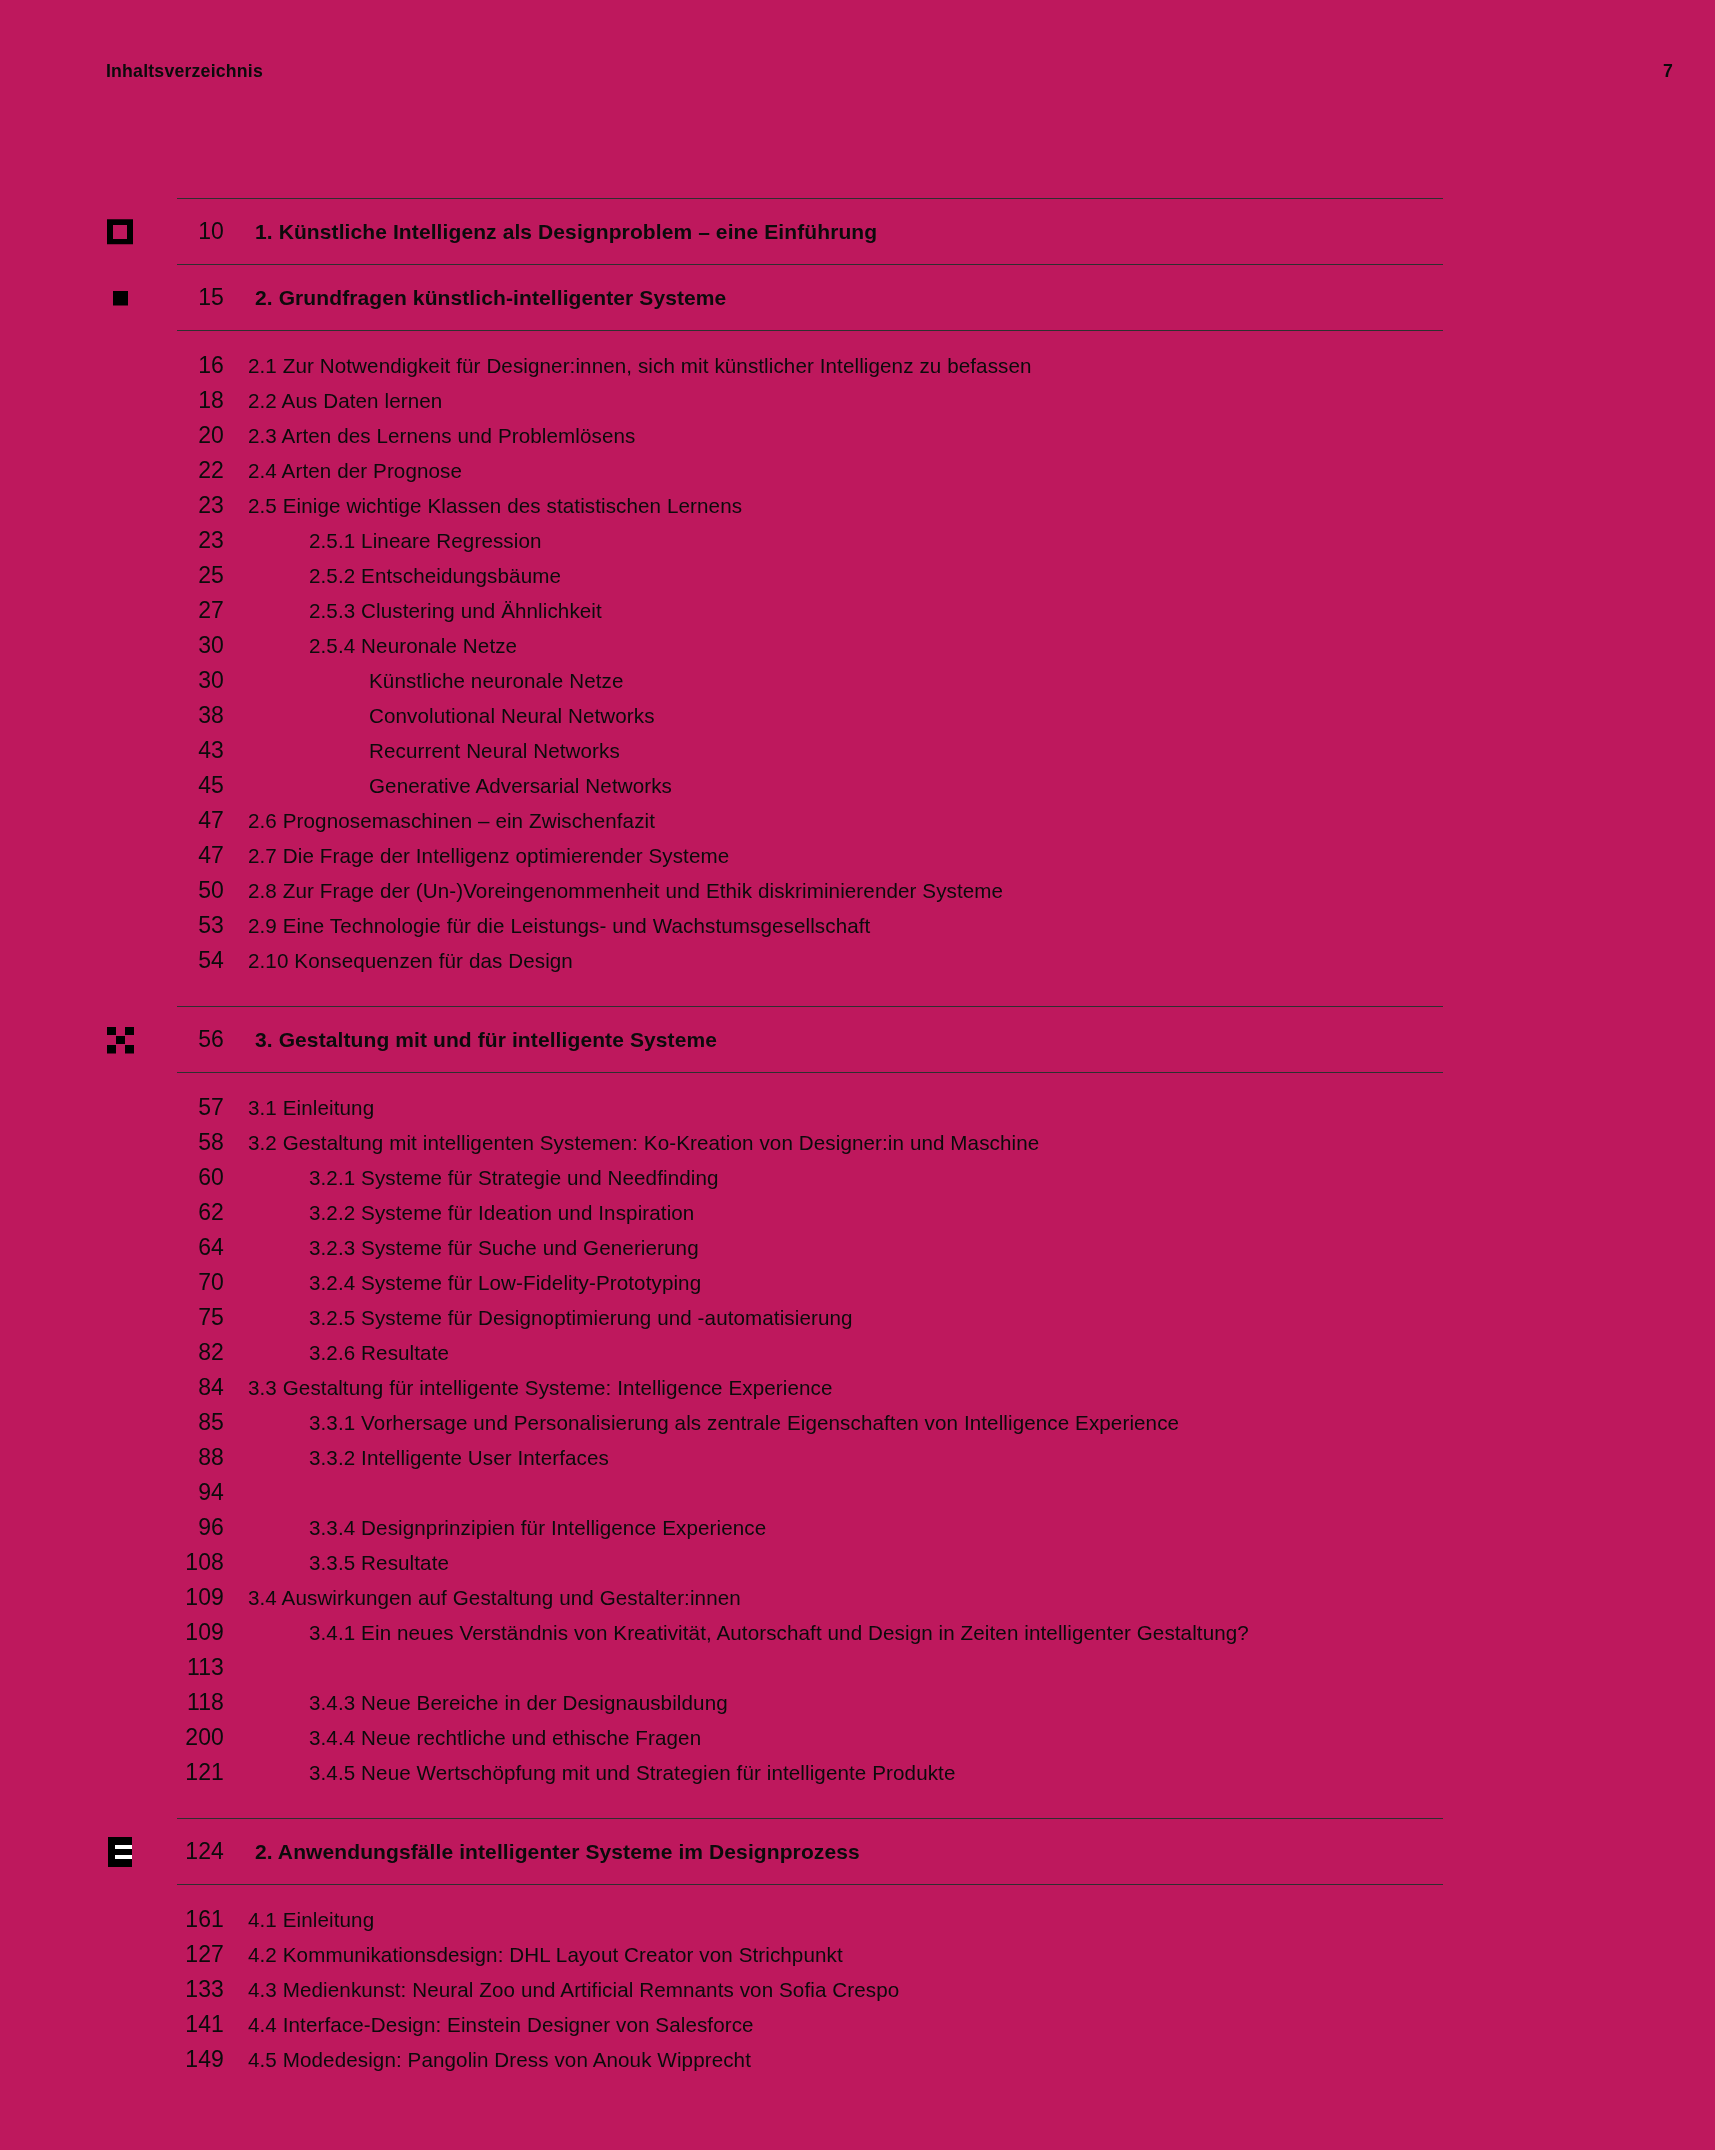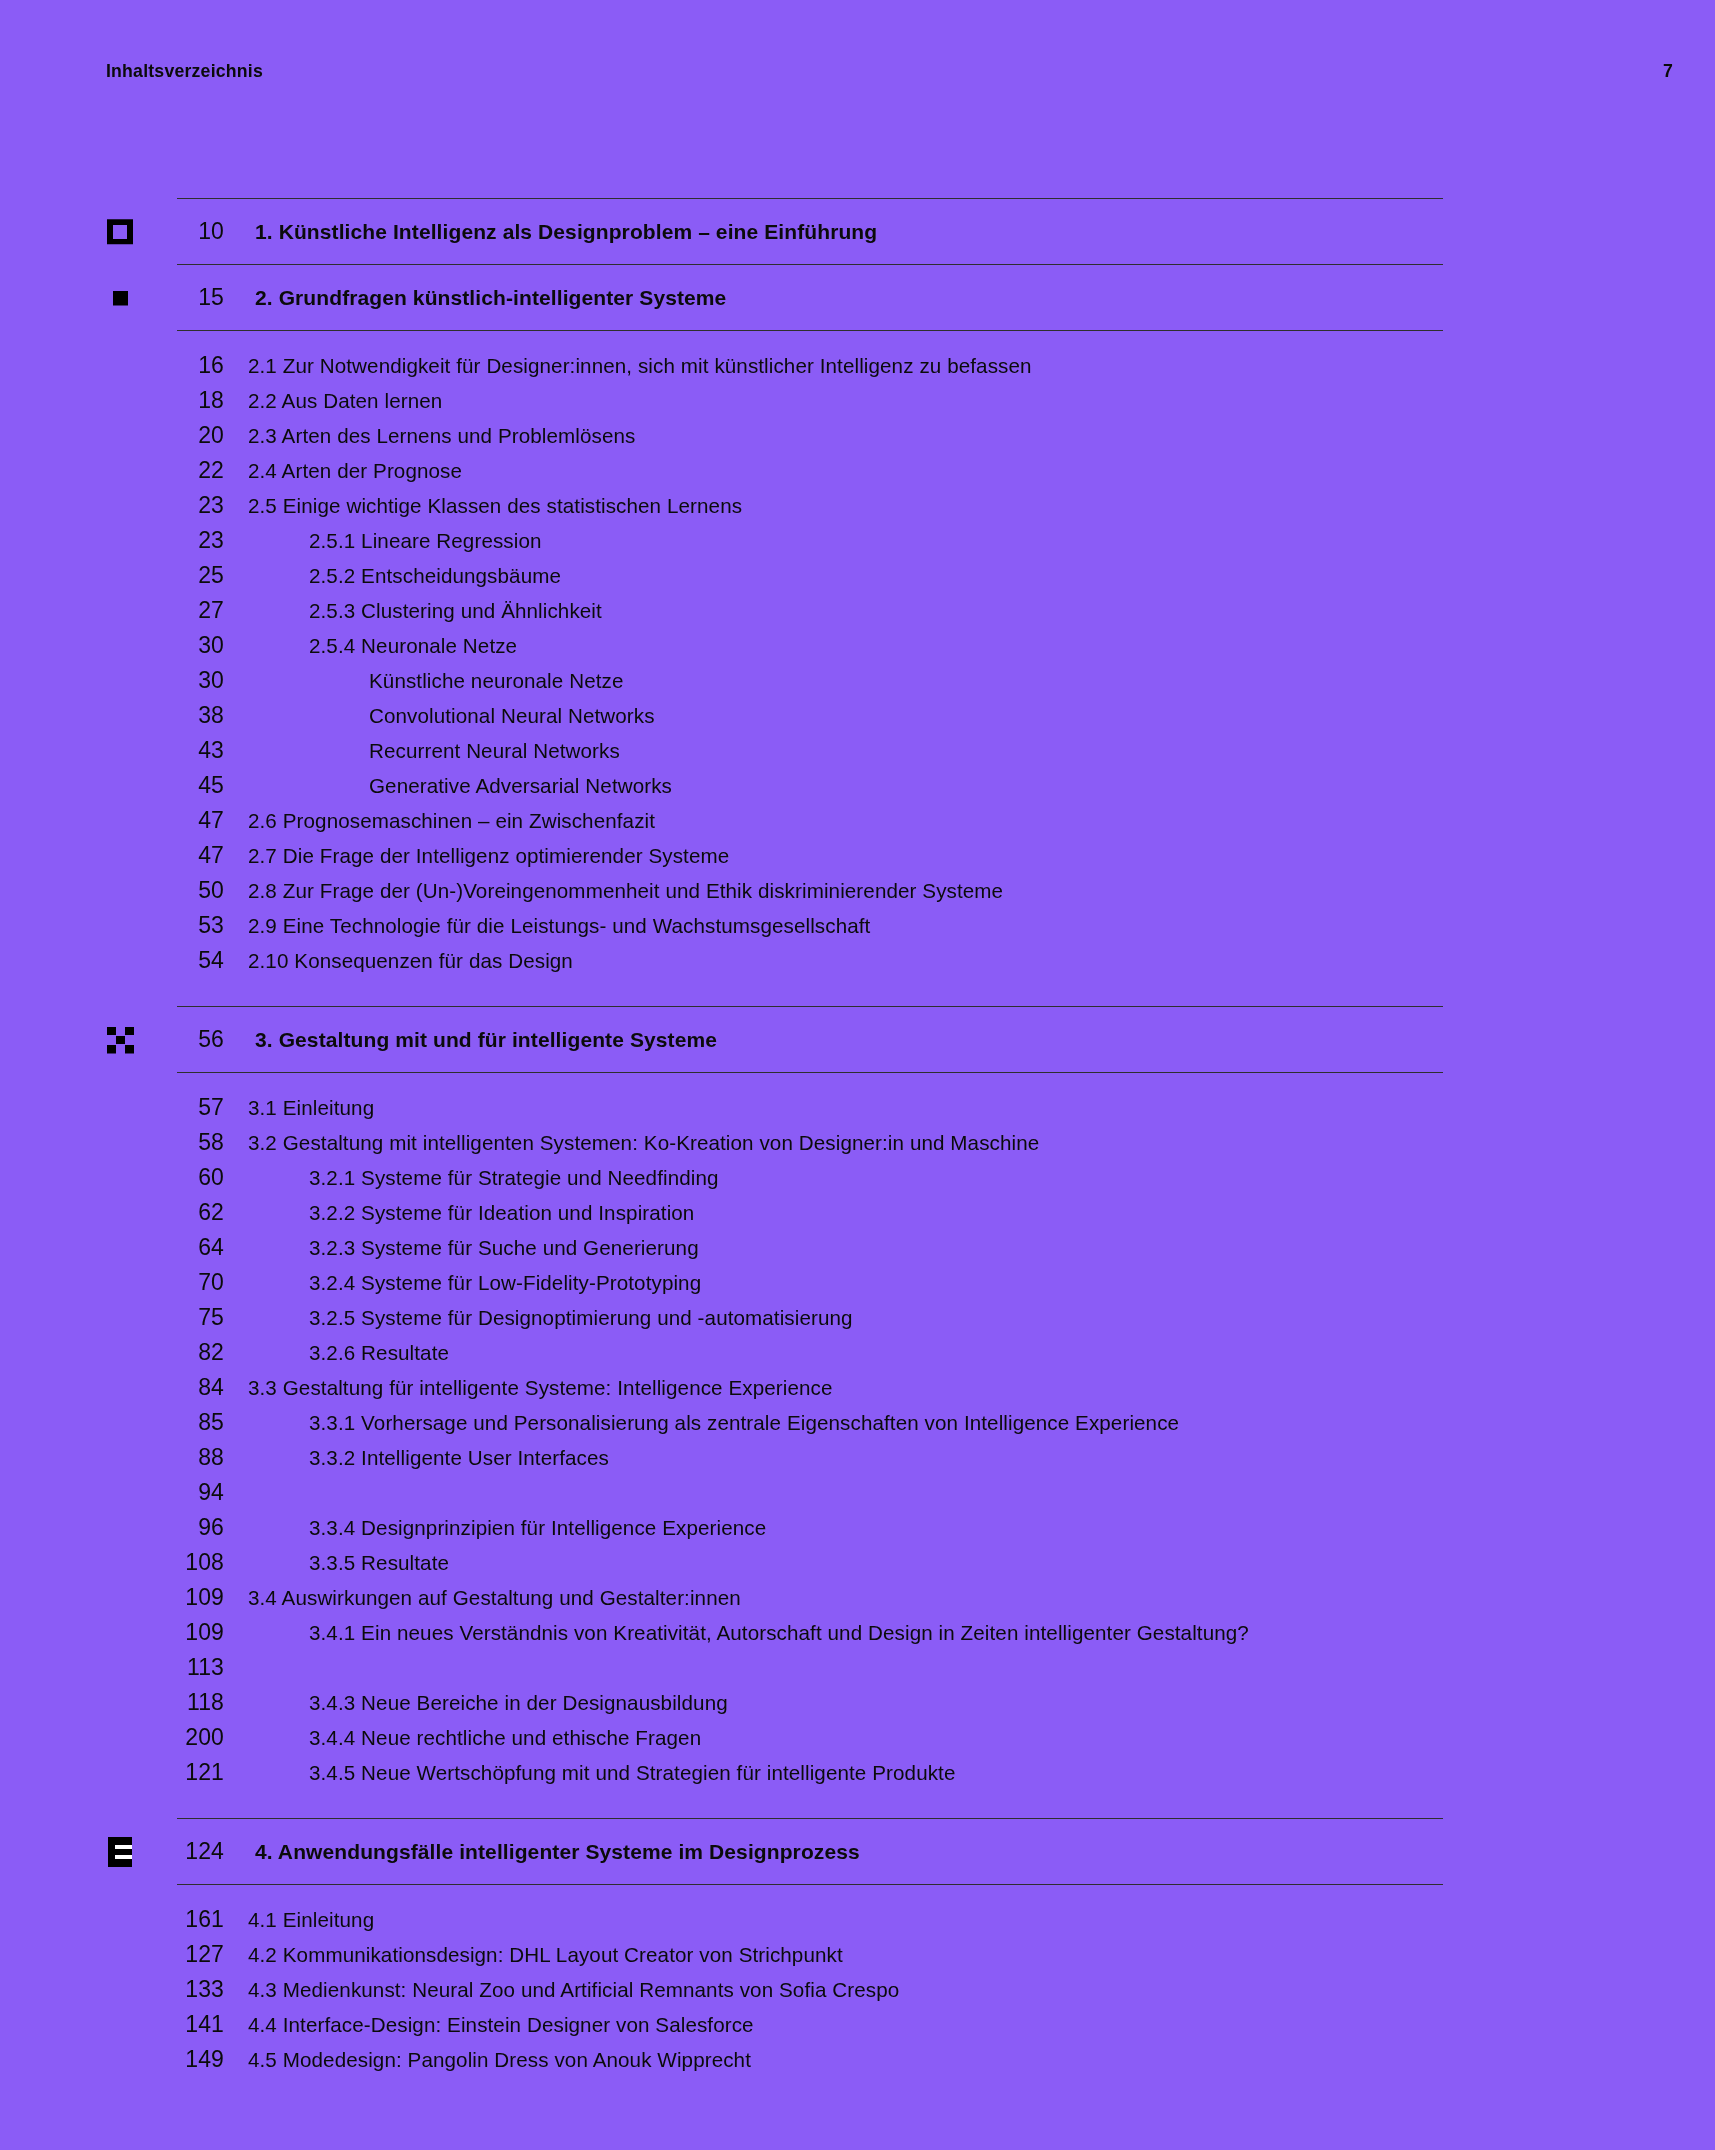--- a/index.html
+++ b/index.html
@@ -2,21 +2,21 @@
 <html style="font-size:11.3px"><head>
 <meta charset="utf-8">
 <style>
   * { box-sizing: border-box; }
   html, body { margin: 0; padding: 0; background: #ffffff; }
 
   .page {
     position: relative;
     width: 1716px;
     height: 2151px;
-    background: #8b5cf6;
+    background: #be185d;
     font-family: "Liberation Sans", "DejaVu Sans", sans-serif;
     color: #0b0b0b;
     overflow: hidden;
   }
 
   .page-header {
     position: absolute;
     left: 106px;
     right: 43px;
     top: 61px;
@@ -295,21 +295,21 @@
         <div class="rule"></div>
         <div class="chapter-row">
           <span class="chapter-icon">
             <svg width="24" height="30" viewBox="0 0 34 42">
               <rect x="0" y="0" width="34" height="42" fill="#000"></rect>
               <rect x="10" y="11" width="24" height="6" fill="#fff"></rect>
               <rect x="10" y="25" width="24" height="6" fill="#fff"></rect>
             </svg>
           </span>
           <span class="page-num">124</span>
-          <span class="chapter-title">4. Anwendungsfälle intelligenter Systeme im Designprozess</span>
+          <span class="chapter-title">2. Anwendungsfälle intelligenter Systeme im Designprozess</span>
         </div>
         <div class="rule"></div>
         <div class="entries">
           <div class="entry">
             <span class="page-num">161</span>
             <span class="label lvl0">4.1 Einleitung</span>
           </div>
           <div class="entry">
             <span class="page-num">127</span>
             <span class="label lvl0">4.2 Kommunikationsdesign: DHL Layout Creator von Strichpunkt</span>

